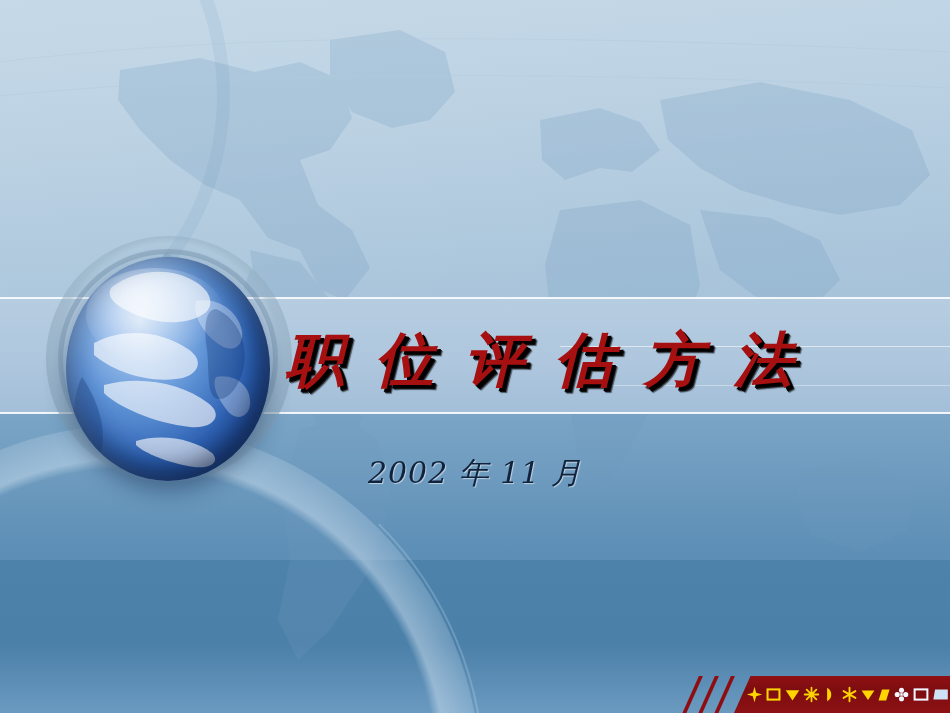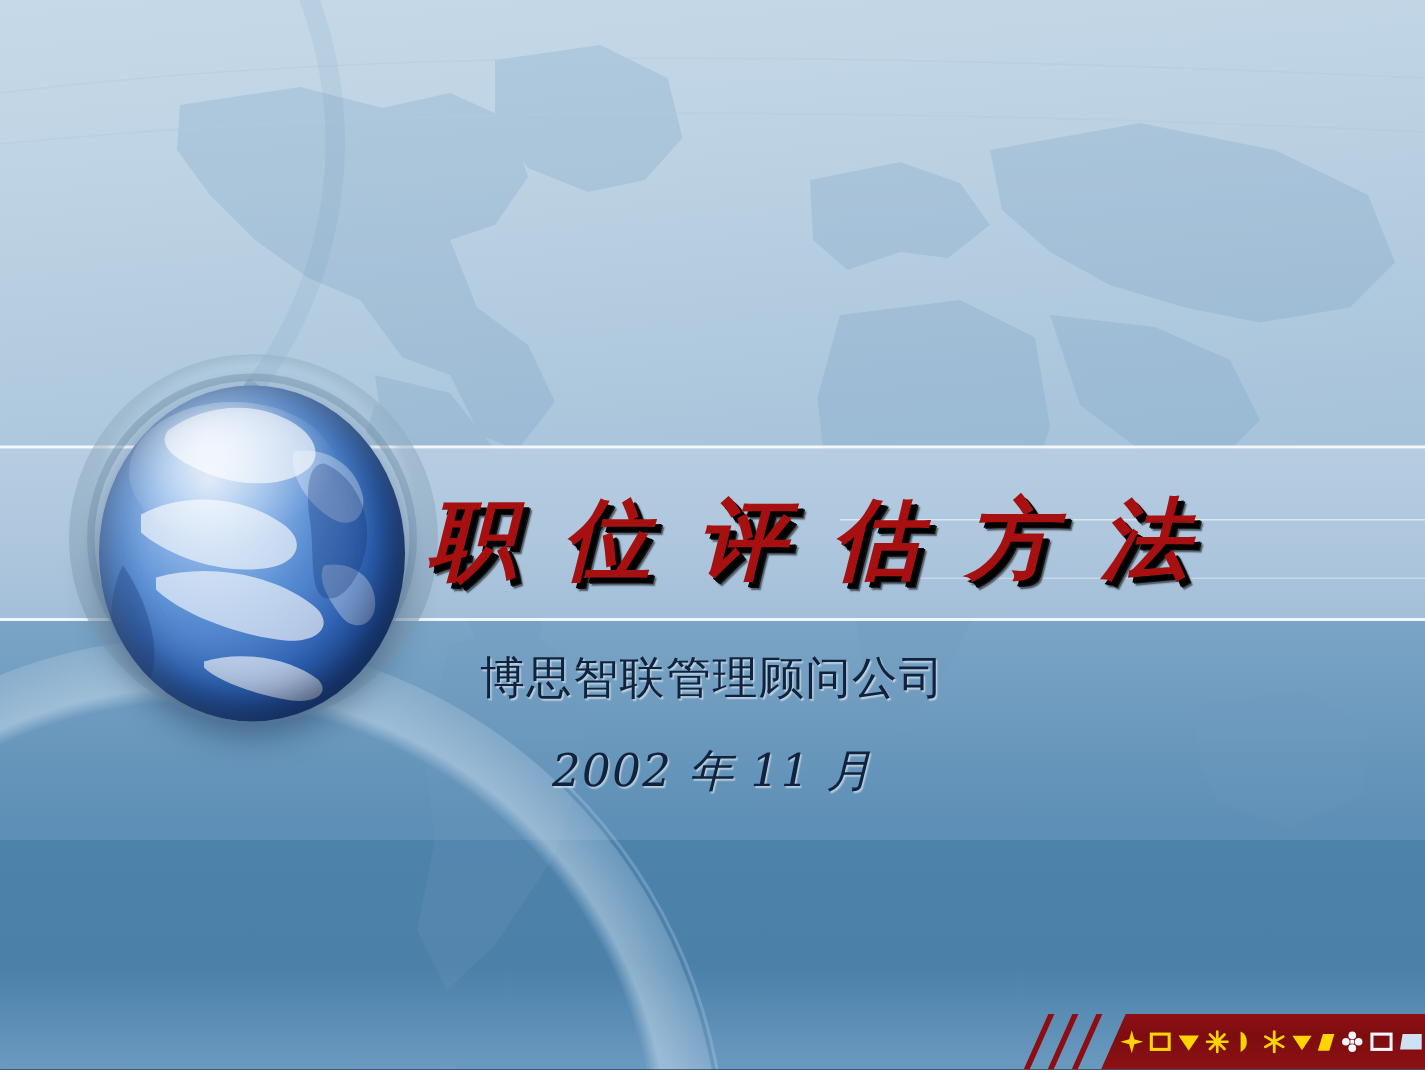--- a/index.html
+++ b/index.html
@@ -267,21 +267,20 @@
         </g>
       </svg>
     </div>
     <div class="globe-gloss"></div>
     <div class="globe-rim"></div>
   </div>
 
   <div class="title">职 位 评 估 方 法</div>
 
   <div class="subtitle-wrap">
-    <div class="subtitle-line">博思智联管理顾问公司</div>
     <div class="subtitle-line subtitle-date">2002 年 11 月</div>
   </div>
 
   <div class="banner-stripes">
     <i></i>
       <i></i>
       <i></i>
   </div>
   <div class="banner"></div>
   <div class="banner-inner">

